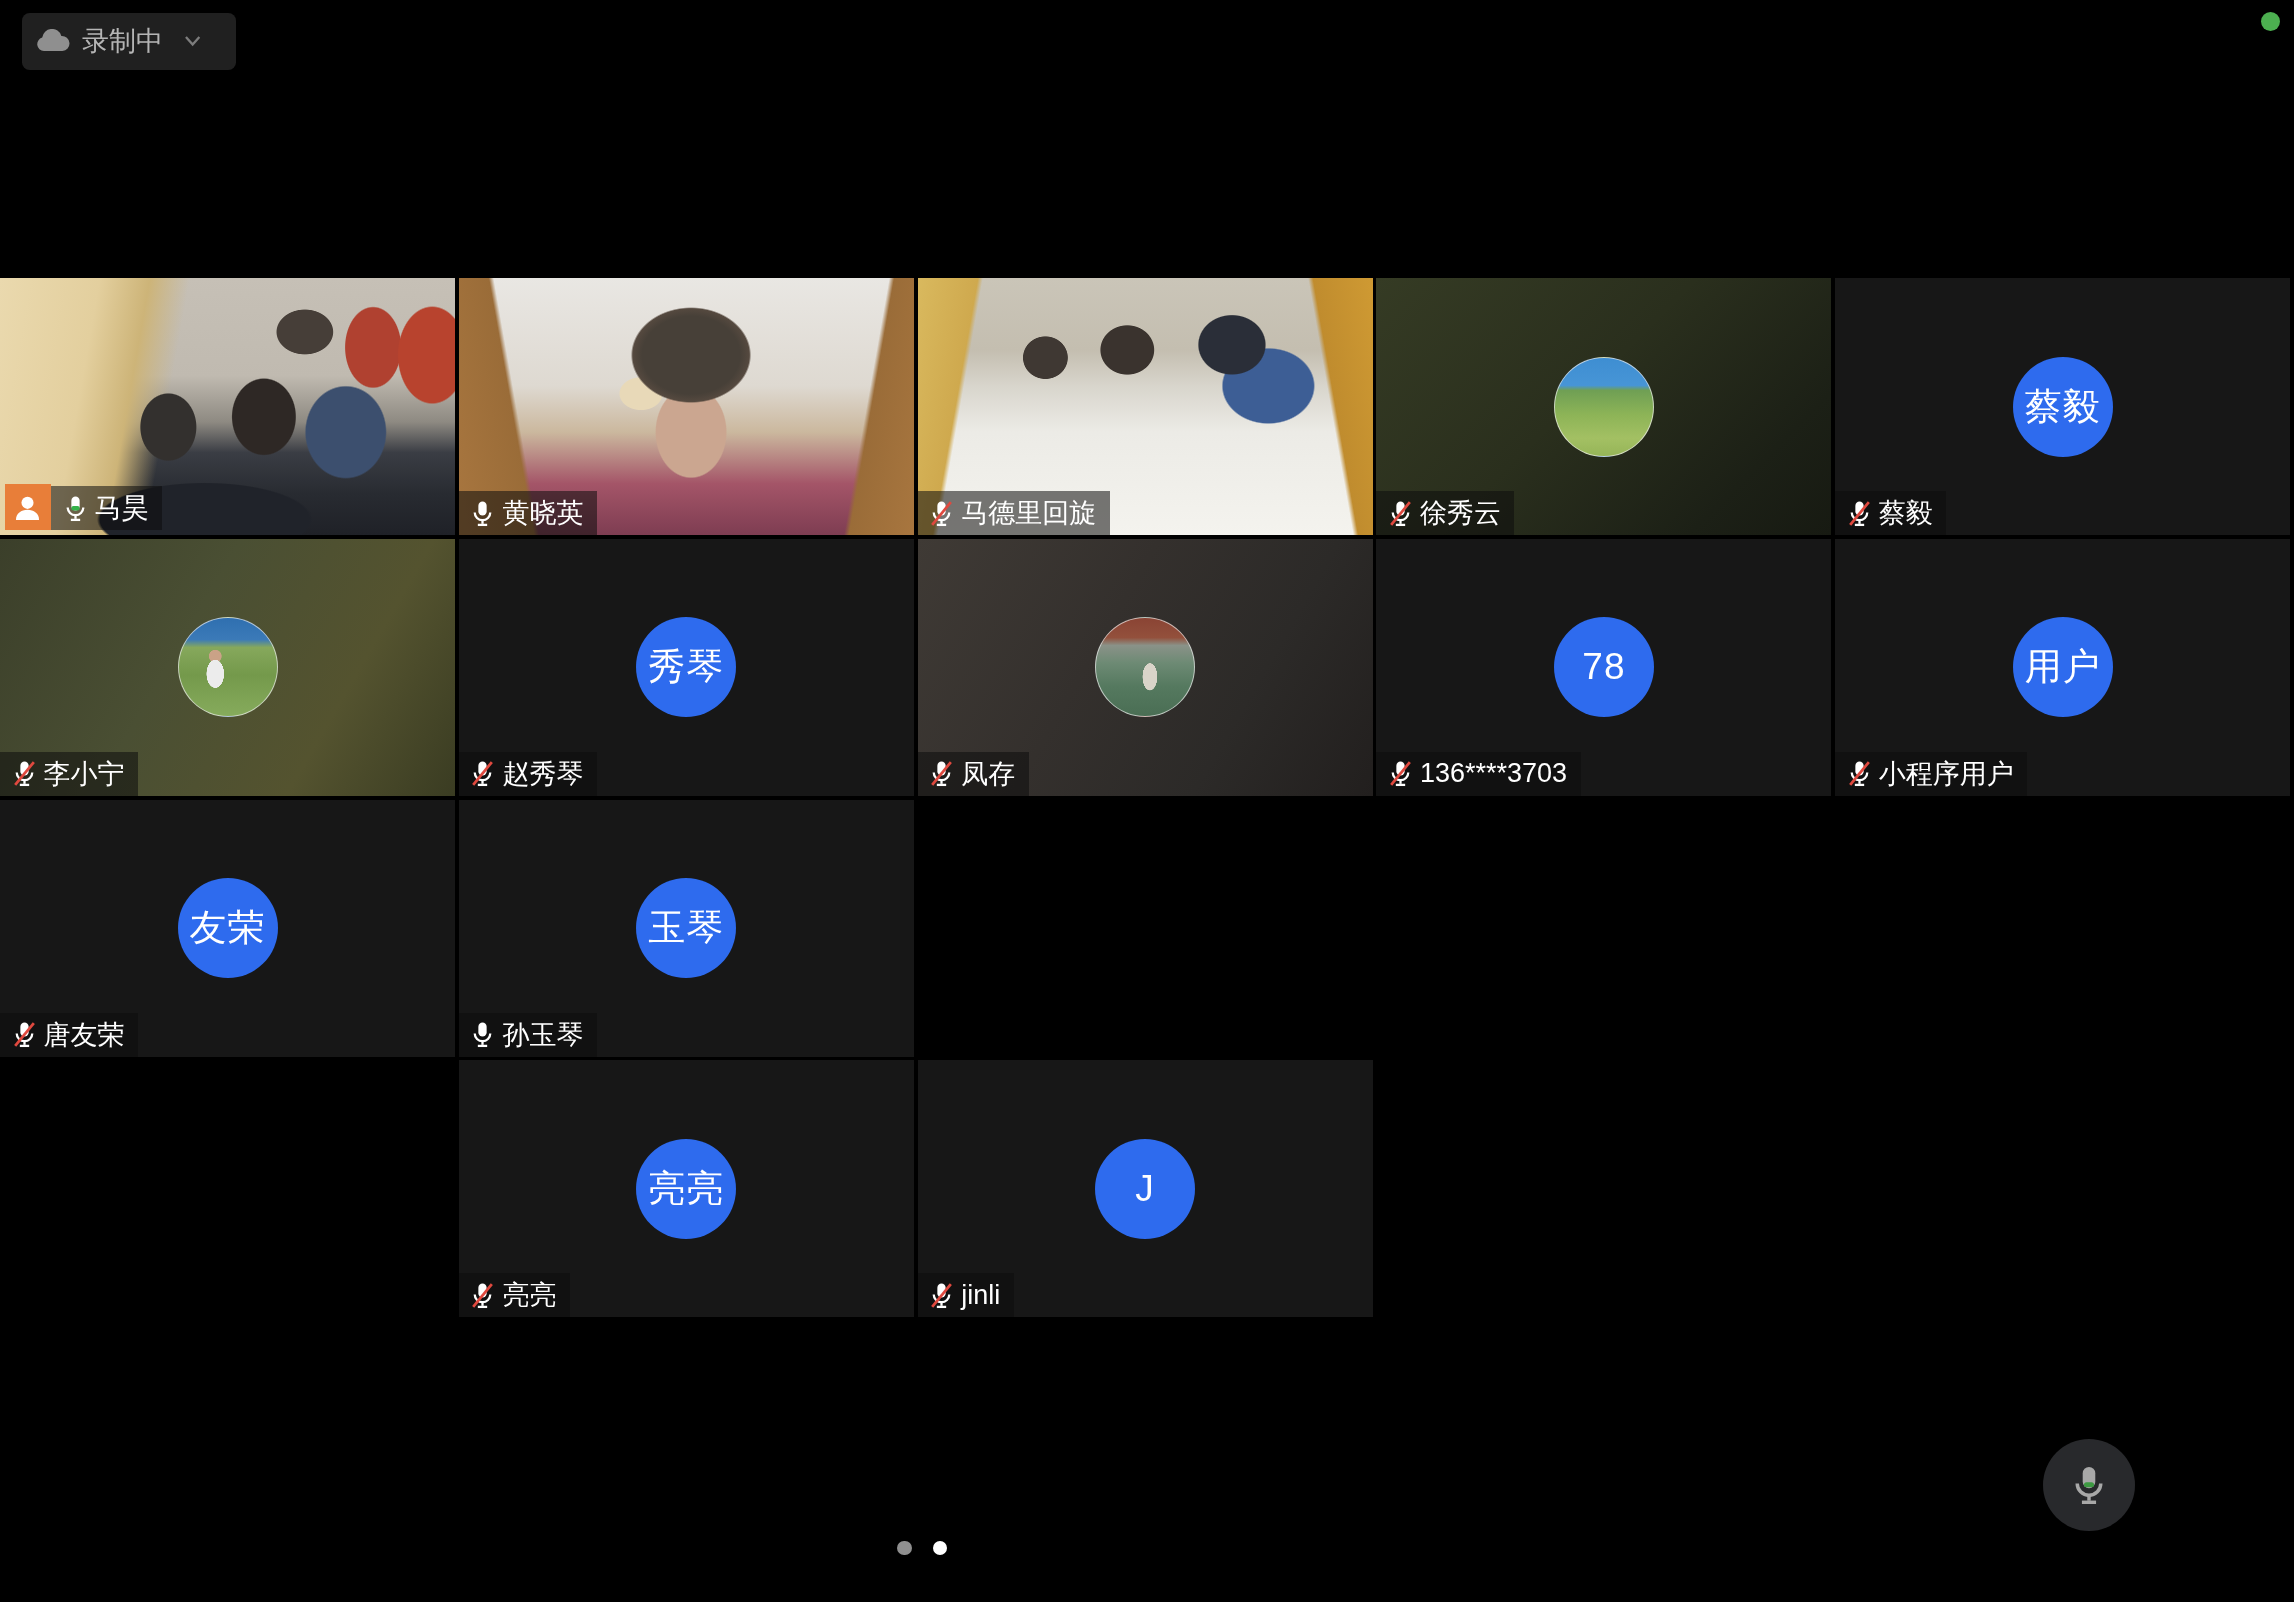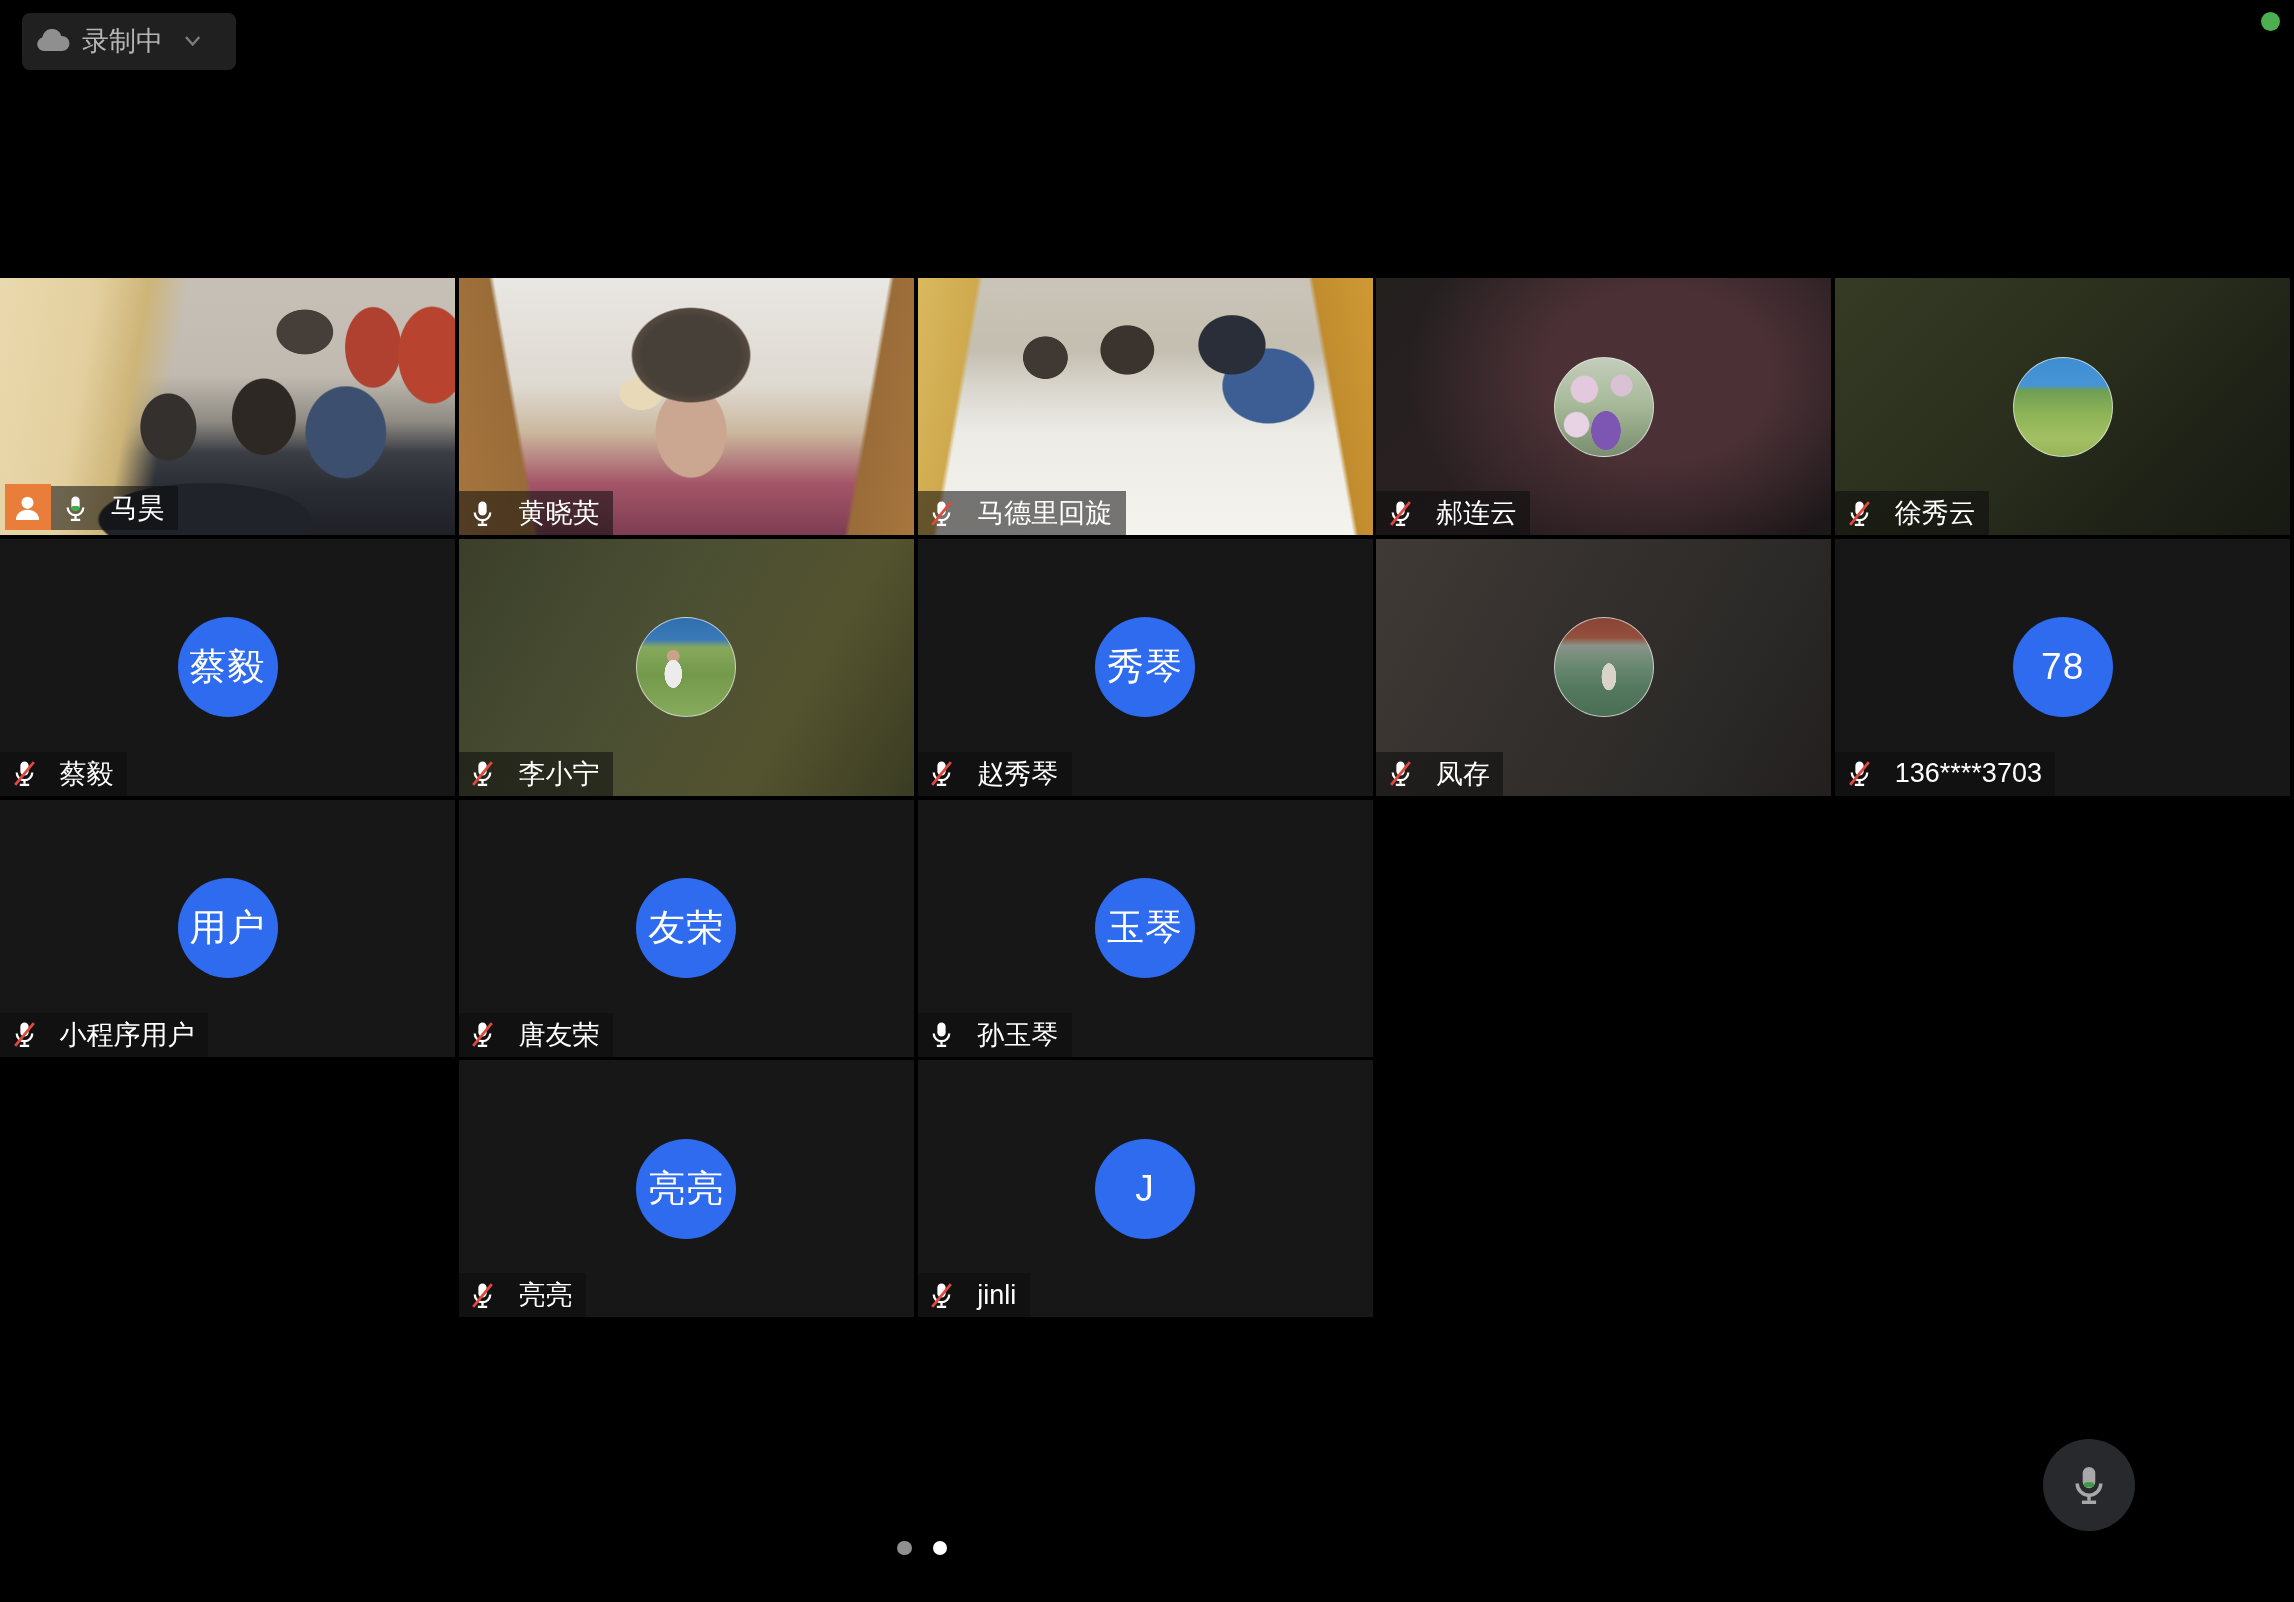--- a/index.html
+++ b/index.html
@@ -80,21 +80,21 @@
     linear-gradient(180deg,#2f6fb0 0%,#3b7ab8 22%,#86a85c 30%,#74994b 58%,#86ab5c 100%);}
   .av-da{background:
     radial-gradient(ellipse 37px 8.6px at 50% 70%,#c98a3f 0 50%,transparent 55%),
     linear-gradient(180deg,#93a7bb 0%,#c0a88c 22%,#d8a877 30%,#44507a 44%,#232c48 60%,#141824 80%,#0e1018 100%);}
   .av-feng{background:
     radial-gradient(ellipse 12.5px 23px at 55% 60%,#d9d4c9 0 58%,transparent 60%),
     linear-gradient(180deg,#8a4434 0%,#93503c 20%,#8a9288 28%,#6d8a74 46%,#55795f 70%,#4a6e54 100%);}
 
   
   .name-tag{position:absolute;left:0;bottom:0;height:44px;display:flex;align-items:center;
-    gap:21px;padding:0 13.4px 0 9.6px;background:rgba(12,12,12,.55);color:#fff;font-size:27px;
+    gap:5px;padding:0 13.4px 0 9.6px;background:rgba(12,12,12,.55);color:#fff;font-size:27px;
     white-space:nowrap;}
   .tile.active .name-tag{left:51px;bottom:4.8px;}
   .mic{width:29px;height:29px;flex:0 0 auto;}
   .mic .slash{display:none;}
   .tile.muted .mic .slash{display:block;}
   .mic .lvl{display:none;}
   .tile.speaking .mic .lvl{display:block;}
   .host-badge{position:absolute;left:4.8px;bottom:4.8px;width:46px;height:46px;background:#e87e39;
     display:flex;align-items:center;justify-content:center;}
   .host-badge svg{width:33px;height:33px;}
@@ -169,34 +169,20 @@
           <rect x="10" y="2.5" width="8" height="13.5" rx="4" fill="#fff"></rect>
           <path d="M6.5 13 a7.5 7.5 0 0 0 15 0" stroke="#fff" stroke-width="2.2" fill="none"></path>
           <line x1="14" y1="20.5" x2="14" y2="24" stroke="#fff" stroke-width="2.2"></line>
           <line x1="9.5" y1="25" x2="18.5" y2="25" stroke="#fff" stroke-width="2.2"></line>
           <line class="slash" x1="5" y1="25" x2="23" y2="3" stroke="#e0493f" stroke-width="2.6"></line>
         </svg>
         <span>马德里回旋</span>
       </div>
     </div>
 
-    <div class="tile muted">
-      <div class="scene bg-hao"></div>
-      <div class="avatar photo av-hao"></div>
-      <div class="name-tag">
-        <svg class="mic" viewBox="0 0 28 28">
-          <rect x="10" y="2.5" width="8" height="13.5" rx="4" fill="#fff"></rect>
-          <path d="M6.5 13 a7.5 7.5 0 0 0 15 0" stroke="#fff" stroke-width="2.2" fill="none"></path>
-          <line x1="14" y1="20.5" x2="14" y2="24" stroke="#fff" stroke-width="2.2"></line>
-          <line x1="9.5" y1="25" x2="18.5" y2="25" stroke="#fff" stroke-width="2.2"></line>
-          <line class="slash" x1="5" y1="25" x2="23" y2="3" stroke="#e0493f" stroke-width="2.6"></line>
-        </svg>
-        <span>郝连云</span>
-      </div>
-    </div>
 
     <div class="tile muted">
       <div class="scene bg-xu"></div>
       <div class="avatar photo av-xu"></div>
       <div class="name-tag">
         <svg class="mic" viewBox="0 0 28 28">
           <rect x="10" y="2.5" width="8" height="13.5" rx="4" fill="#fff"></rect>
           <path d="M6.5 13 a7.5 7.5 0 0 0 15 0" stroke="#fff" stroke-width="2.2" fill="none"></path>
           <line x1="14" y1="20.5" x2="14" y2="24" stroke="#fff" stroke-width="2.2"></line>
           <line x1="9.5" y1="25" x2="18.5" y2="25" stroke="#fff" stroke-width="2.2"></line>

